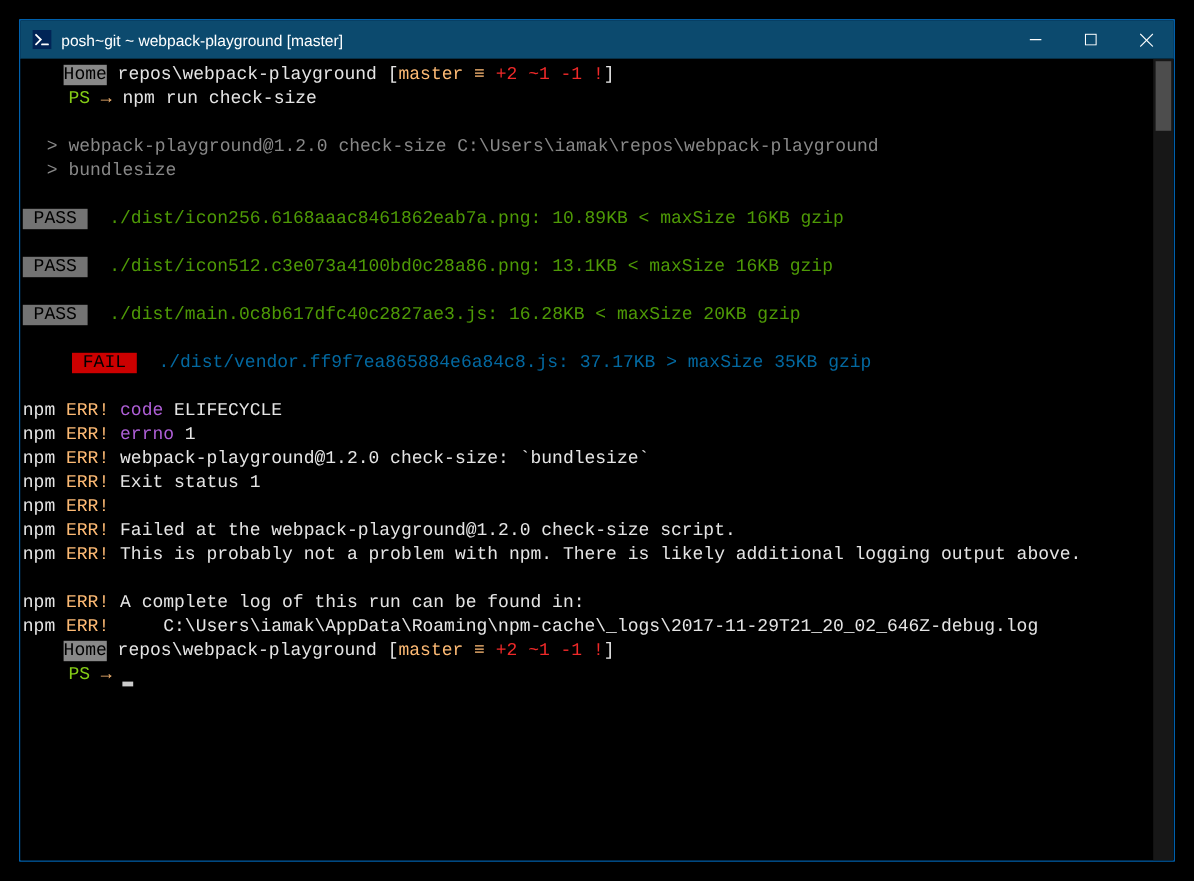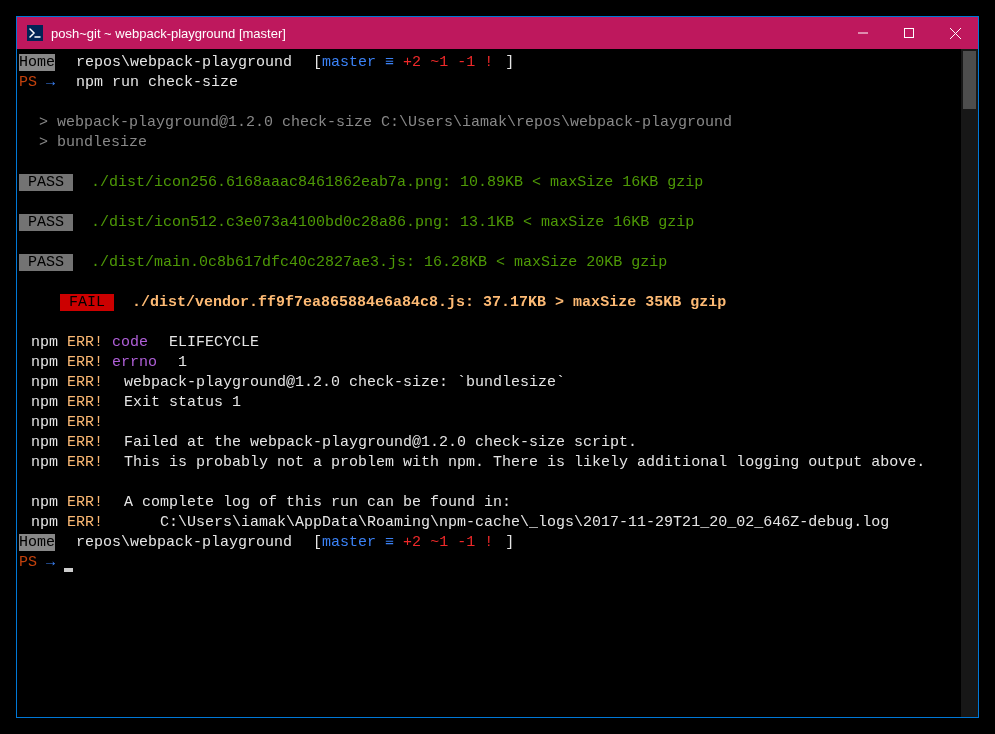--- a/index.html
+++ b/index.html
@@ -13,21 +13,21 @@
     .window {
       width: 963px;
       height: 702px;
       margin: 16px;
       background: #000;
       border: 1px solid #0078d7;
       display: flex;
       flex-direction: column;
     }
     .titlebar {
-      background: #be185d;
+      background: #0c4a6e;
       height: 32px;
       display: flex;
       align-items: center;
       color: #fff;
       font-family: 'Segoe UI', Arial, sans-serif;
       font-size: 13px;
     }
     .titlebar-icon {
       width: 16px;
       height: 16px;
@@ -69,31 +69,31 @@
     .scrollbar-thumb {
       position: absolute;
       top: 2px;
       left: 2px;
       right: 2px;
       height: 58px;
       background: #4d4d4d;
     }
     .line { display: block; min-height: 20px; }
     .dim { color: #888; margin-left: 20px; }
-    .white { color: #e5e5e5; padding-left: 12px; }
-    .gray-bg { background: #888; color: #000; }
-    .cyan { color: #3b82f6; }
+    .white { color: #e5e5e5; }
+    .gray-bg { background: #888; color: #000; margin-left: 34px; }
+    .cyan { color: #fdba74; }
     .red { color: #fdba74; }
     .red-b { color: #ef2929; }
-    .blue { color: #c2410c; }
+    .blue { color: #84cc16; margin-left: 38px; }
     .magenta { color: #af5fd7; }
     .pass-badge { background: #737373; color: #000; }
     .fail-badge { background: #cc0000; color: #000; margin-left: 41px; }
     .pass-text { color: #4e9a06; margin-top: 44px; }
-    .fail-text { color: #fdba74; font-weight: bold; }
+    .fail-text { color: #0369a1; }
     .cursor {
       background: #ccc;
       display: inline-block;
       width: 9px;
       height: 4px;
       vertical-align: bottom;
       margin-bottom: 1px;
     }
   </style>
 </head>

